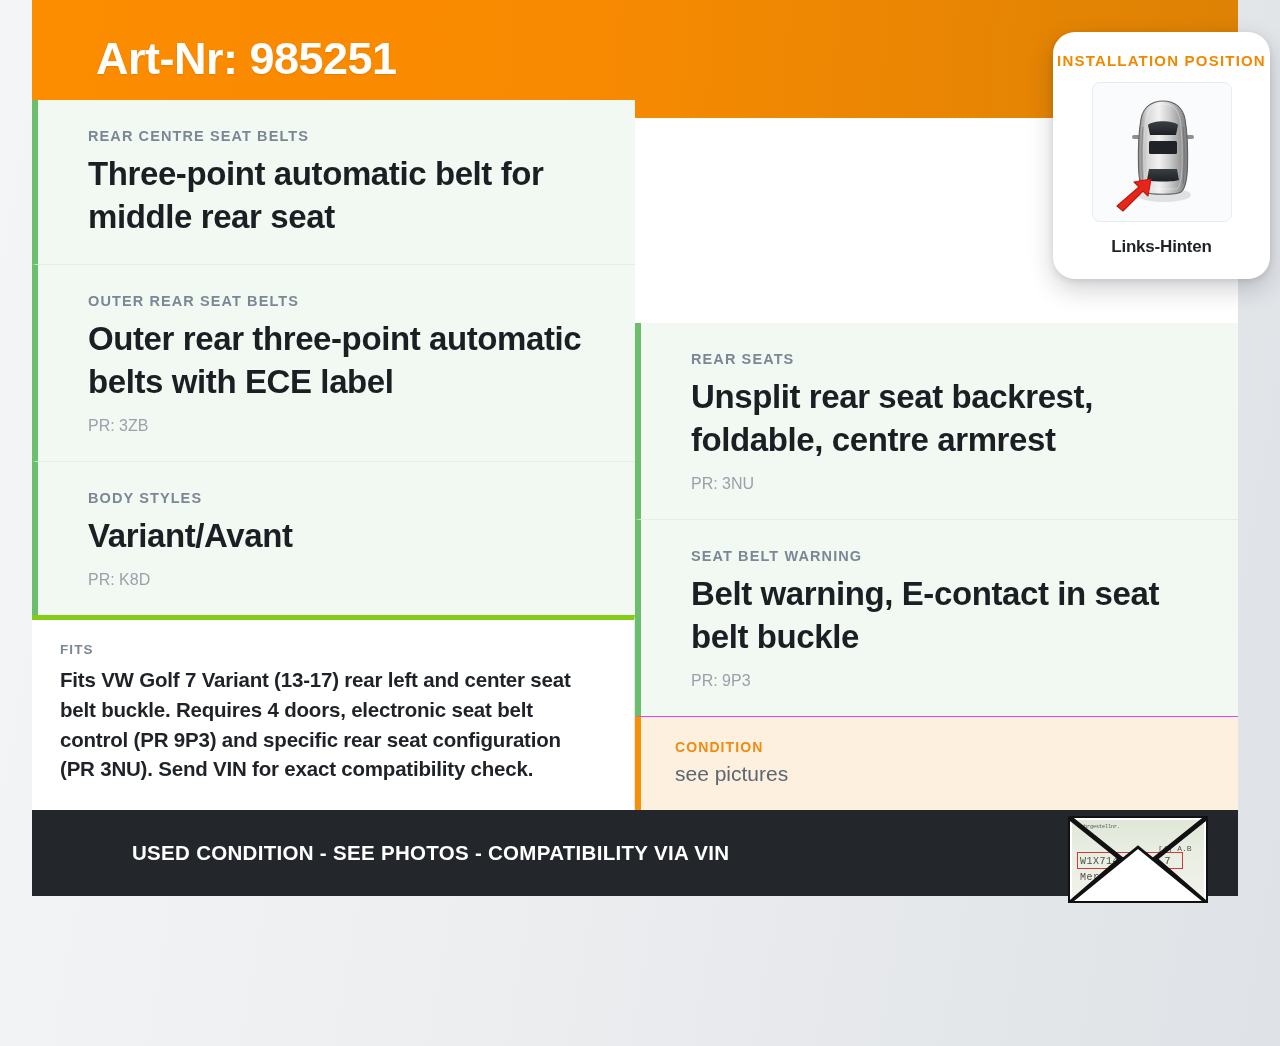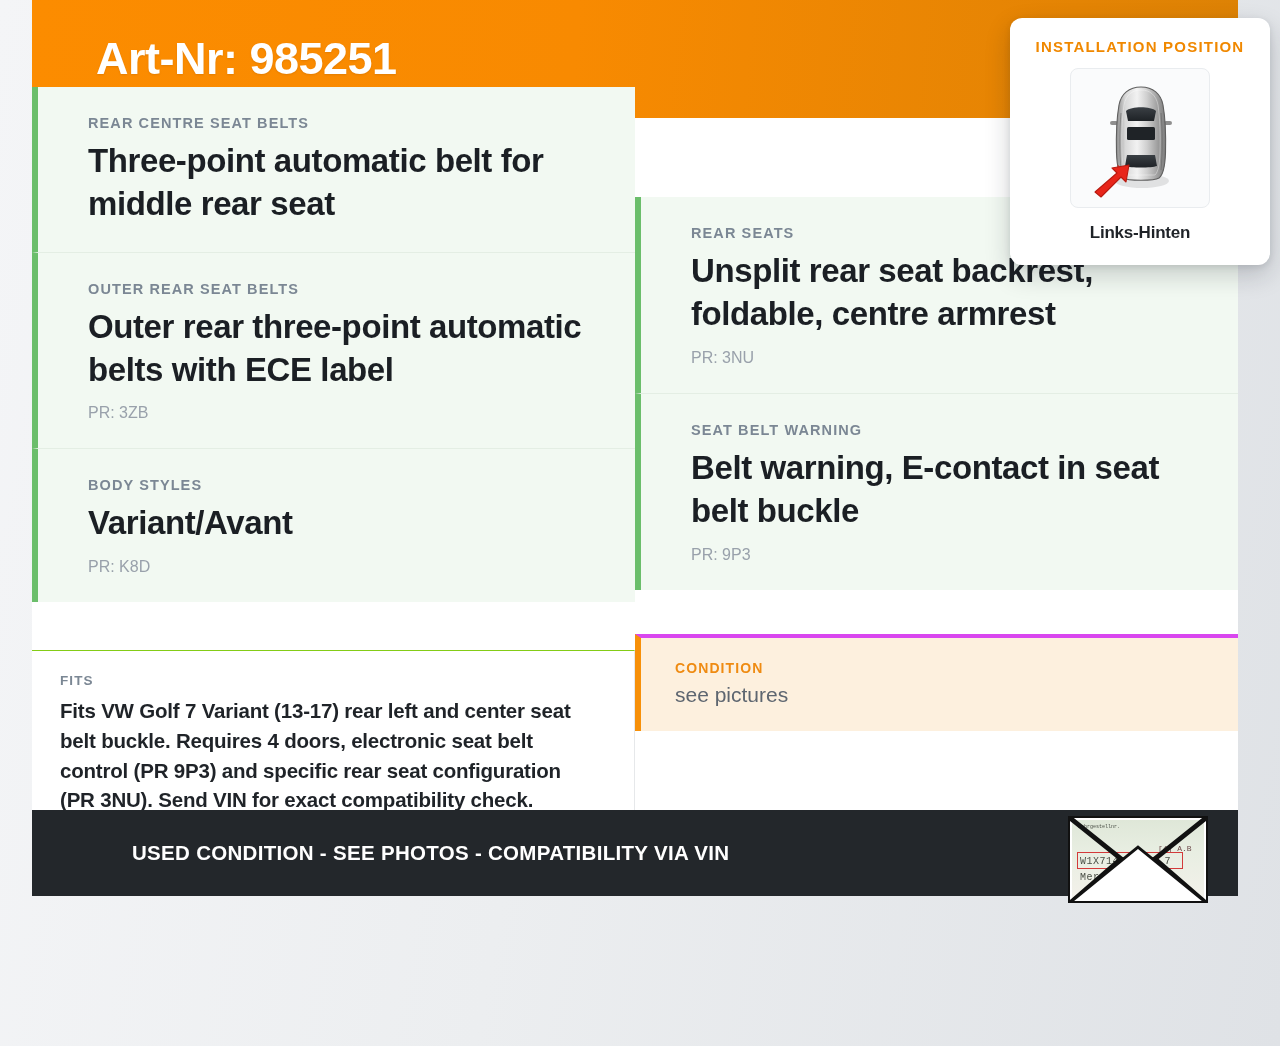--- a/index.html
+++ b/index.html
@@ -43,21 +43,21 @@
     font-weight: bold;
     letter-spacing: -0.5px;
     padding-left: 64px;
     text-shadow: 0 1px 2px rgba(120,60,0,0.18);
   }
 
   
   #columns {
     display: flex;
     flex: 1 1 auto;
-    align-items: center;
+    align-items: flex-end;
     min-height: 0;
   }
 
   .column {
     width: 603px;
     flex: 0 0 603px;
   }
 
   
   .spec-card {
@@ -90,43 +90,41 @@
     color: #99a1ab;
     font-size: 16px;
     margin-top: 13px;
   }
 
   
   .cond-card {
     background: #fdf0de;
     border-left: 6px solid #f79009;
     padding: 22px 0 24px 34px;
-    border-top: 4px solid #d946ef;
-    margin-top: 44px;
+    border-top: 1px solid #d946ef;
   }
   .cond-label {
     color: #ef8b12;
     font-size: 14px;
     font-weight: bold;
     letter-spacing: 1.1px;
     text-transform: uppercase;
     margin-bottom: 7px;
   }
   .cond-value {
     color: #5e6670;
     font-size: 21px;
   }
 
   
   #fits-block {
     background: #ffffff;
-    border-top: 1px solid #84cc16;
+    border-top: 5px solid #84cc16;
     border-right: 1px solid #e6e8ea;
     padding: 22px 40px 26px 28px;
-    margin-top: 48px;
   }
   #fits-label {
     color: #7b8794;
     font-size: 13.5px;
     font-weight: bold;
     letter-spacing: 1.1px;
     text-transform: uppercase;
     margin-bottom: 8px;
   }
   #fits-text {
@@ -187,24 +185,24 @@
     border: 1.5px solid #d33a3a;
   }
   .env-flap {
     position: absolute; inset: 0;
   }
 
   
   #install-card {
     position: absolute;
     right: 10px;
-    top: 18px;
-    width: 260px;
+    top: 32px;
+    width: 217px;
     background: #ffffff;
-    border-radius: 12px;
+    border-radius: 22px;
     box-shadow: 0 10px 26px rgba(20,25,35,0.20), 0 2px 6px rgba(20,25,35,0.10);
     padding: 20px 0 22px 0;
     text-align: center;
     z-index: 40;
   }
   #install-title {
     color: #f08800;
     font-size: 15px;
     font-weight: bold;
     letter-spacing: 1.2px;

